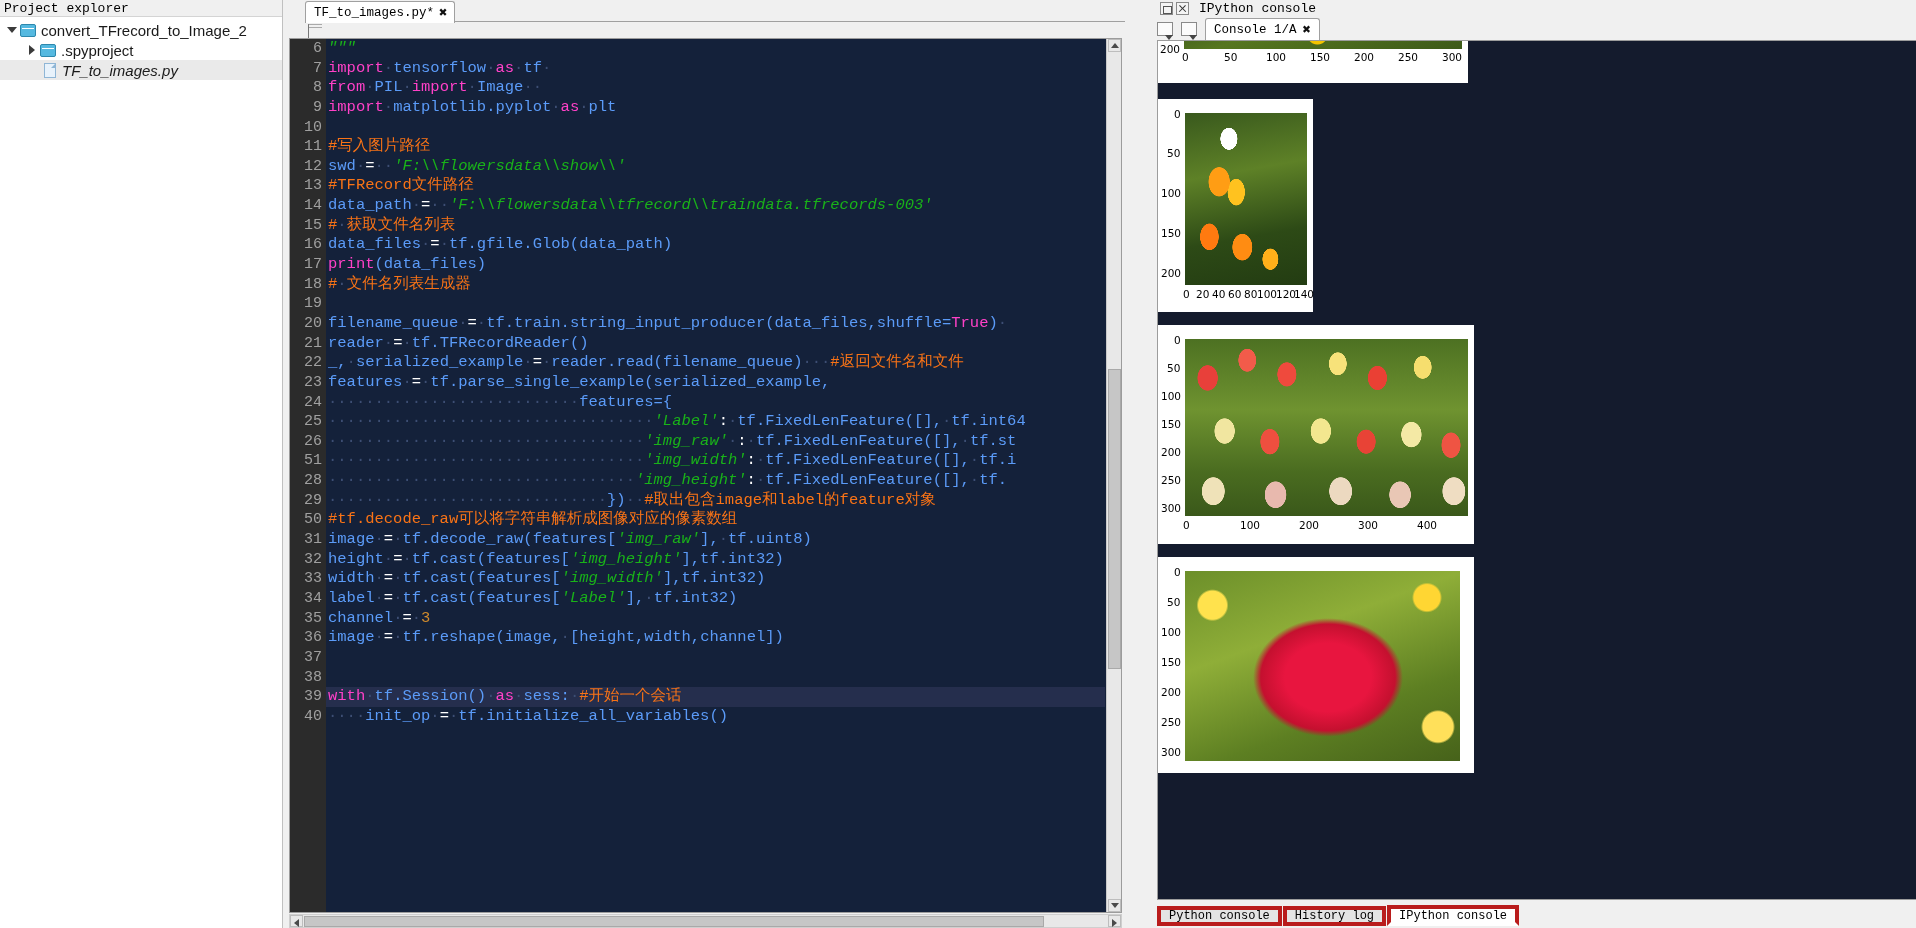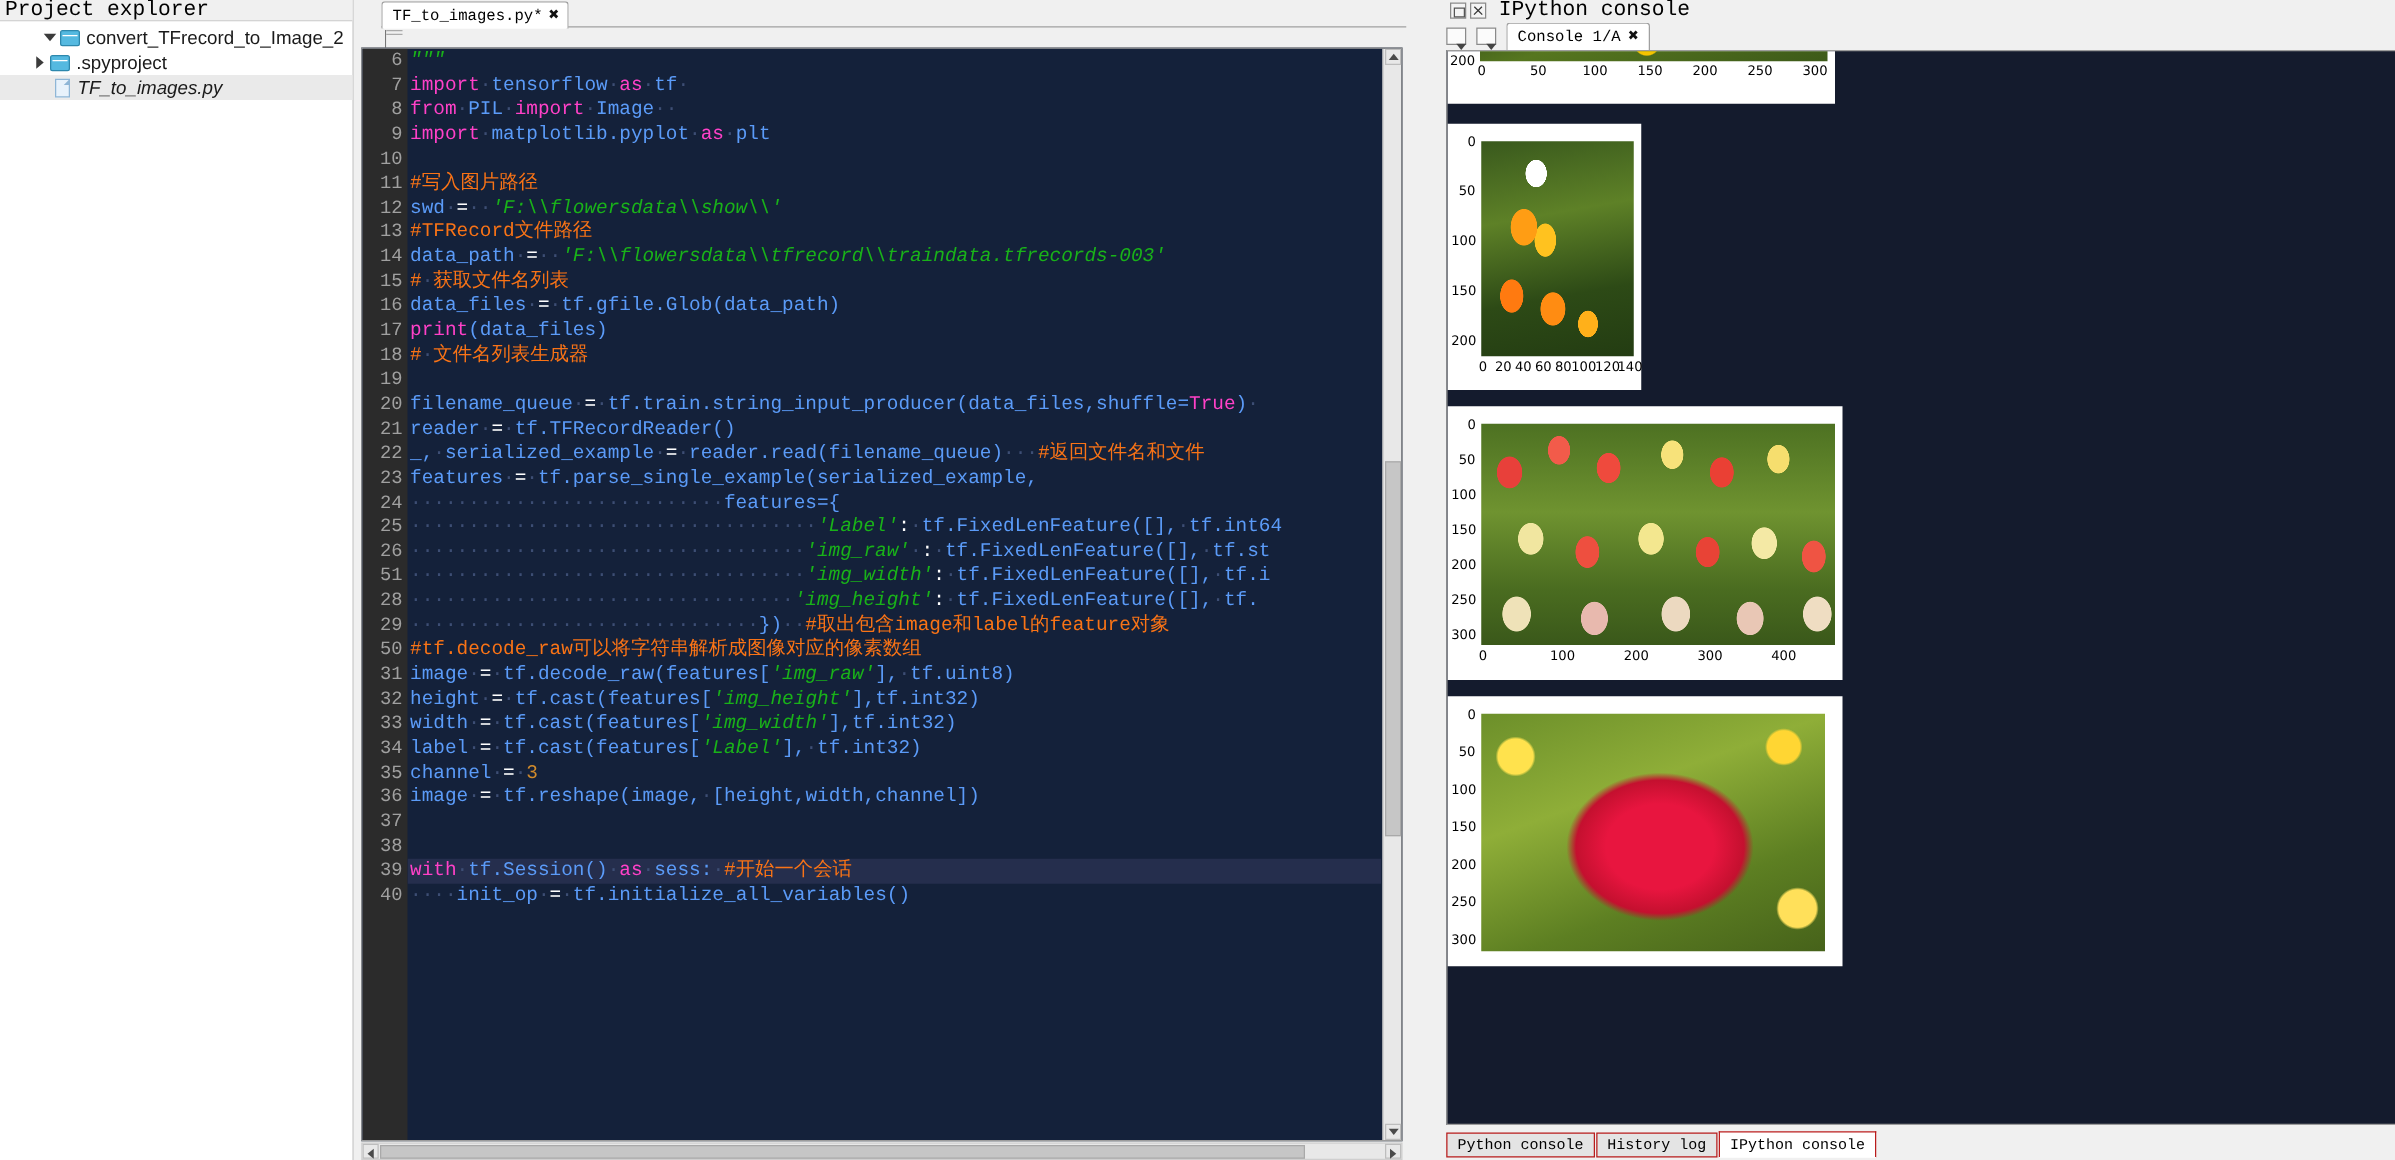--- a/index.html
+++ b/index.html
@@ -7,21 +7,21 @@
     width: 1916px; height: 928px;
     background: #f0f0f0;
     font-family: "Liberation Sans", sans-serif;
     overflow: hidden;
   }
   .app { position: relative; width: 1916px; height: 928px; background: #f0f0f0; }
 
   
   .pane-title {
     font-family: "Liberation Mono", monospace;
-    font-size: 17px; color: #000; padding: 1px 4px;
+    font-size: 13px; color: #000; padding: 1px 4px;
     background: #f0f0f0; height: 17px; line-height: 15px;
     white-space: nowrap; overflow: hidden;
   }
 
   
   #project-explorer {
     position: absolute; left: 0; top: 0; width: 283px; height: 928px;
     background: #ffffff; border-right: 1px solid #c0c0c0;
   }
   #project-explorer .pane-title { border-bottom: 1px solid #d4d4d4; }
@@ -38,21 +38,21 @@
     width: 16px; height: 13px; background: #55b9e0;
     border: 1px solid #2d88ad; border-radius: 2px; position: relative; margin-right: 5px;
   }
   .folder-ic:after { content:""; position:absolute; left:1px; top:3px; width:12px; height:1px; background:#fff; }
   .file-ic {
     width: 12px; height: 15px; background: #e8f2fb; border: 1px solid #8fb6d6;
     margin-right: 6px; position: relative;
   }
   .file-ic:after { content:""; position:absolute; right:-1px; top:-1px; border-width:0 0 5px 5px; border-style:solid; border-color:transparent transparent #8fb6d6 transparent; }
   .tree-lbl { font-size: 15px; }
-  .ind1 { padding-left: 4px; margin-left: 28px; }
+  .ind1 { padding-left: 4px; }
   .ind2 { padding-left: 24px; }
   .ind3 { padding-left: 44px; font-style: italic; }
 
   
   #editor-pane {
     position: absolute; left: 283px; top: 0; width: 842px; height: 928px;
     background: #f0f0f0;
   }
   .tabbar {
     height: 22px; margin-left: 22px; position: relative;
@@ -145,21 +145,21 @@
     font-size: 10.5px; color: #000;
   }
 
   .console-tabs {
     position: absolute; left: 4px; bottom: 2px; height: 21px;
     display: flex; align-items: flex-end;
   }
   .ctab-b {
     height: 20px; padding: 0 8px; display: flex; align-items: center;
     font-family: "Liberation Mono", monospace; font-size: 12px; color: #000;
-    border: 1px solid #b91c1c; background: #e4e4e4; margin-right: 1px;
+    border: 4px solid #b91c1c; background: #e4e4e4; margin-right: 1px;
   }
   .ctab-b.active { background: #ffffff; border-bottom-color: #ffffff; height: 21px; }
 
   
   .titlebar-icons { position: absolute; display: flex; gap: 3px; }
   .mini-btn { width: 13px; height: 13px; border: 1px solid #8a8a8a; background: #f4f4f4; position: relative; }
   .mini-btn.undock:after { content:""; position:absolute; left:2px; top:3px; width:7px; height:6px; border:1px solid #555; }
   .mini-btn.close:before, .mini-btn.close:after {
     content:""; position:absolute; left:1px; top:5px; width:9px; height:1.4px; background:#333;
   }

